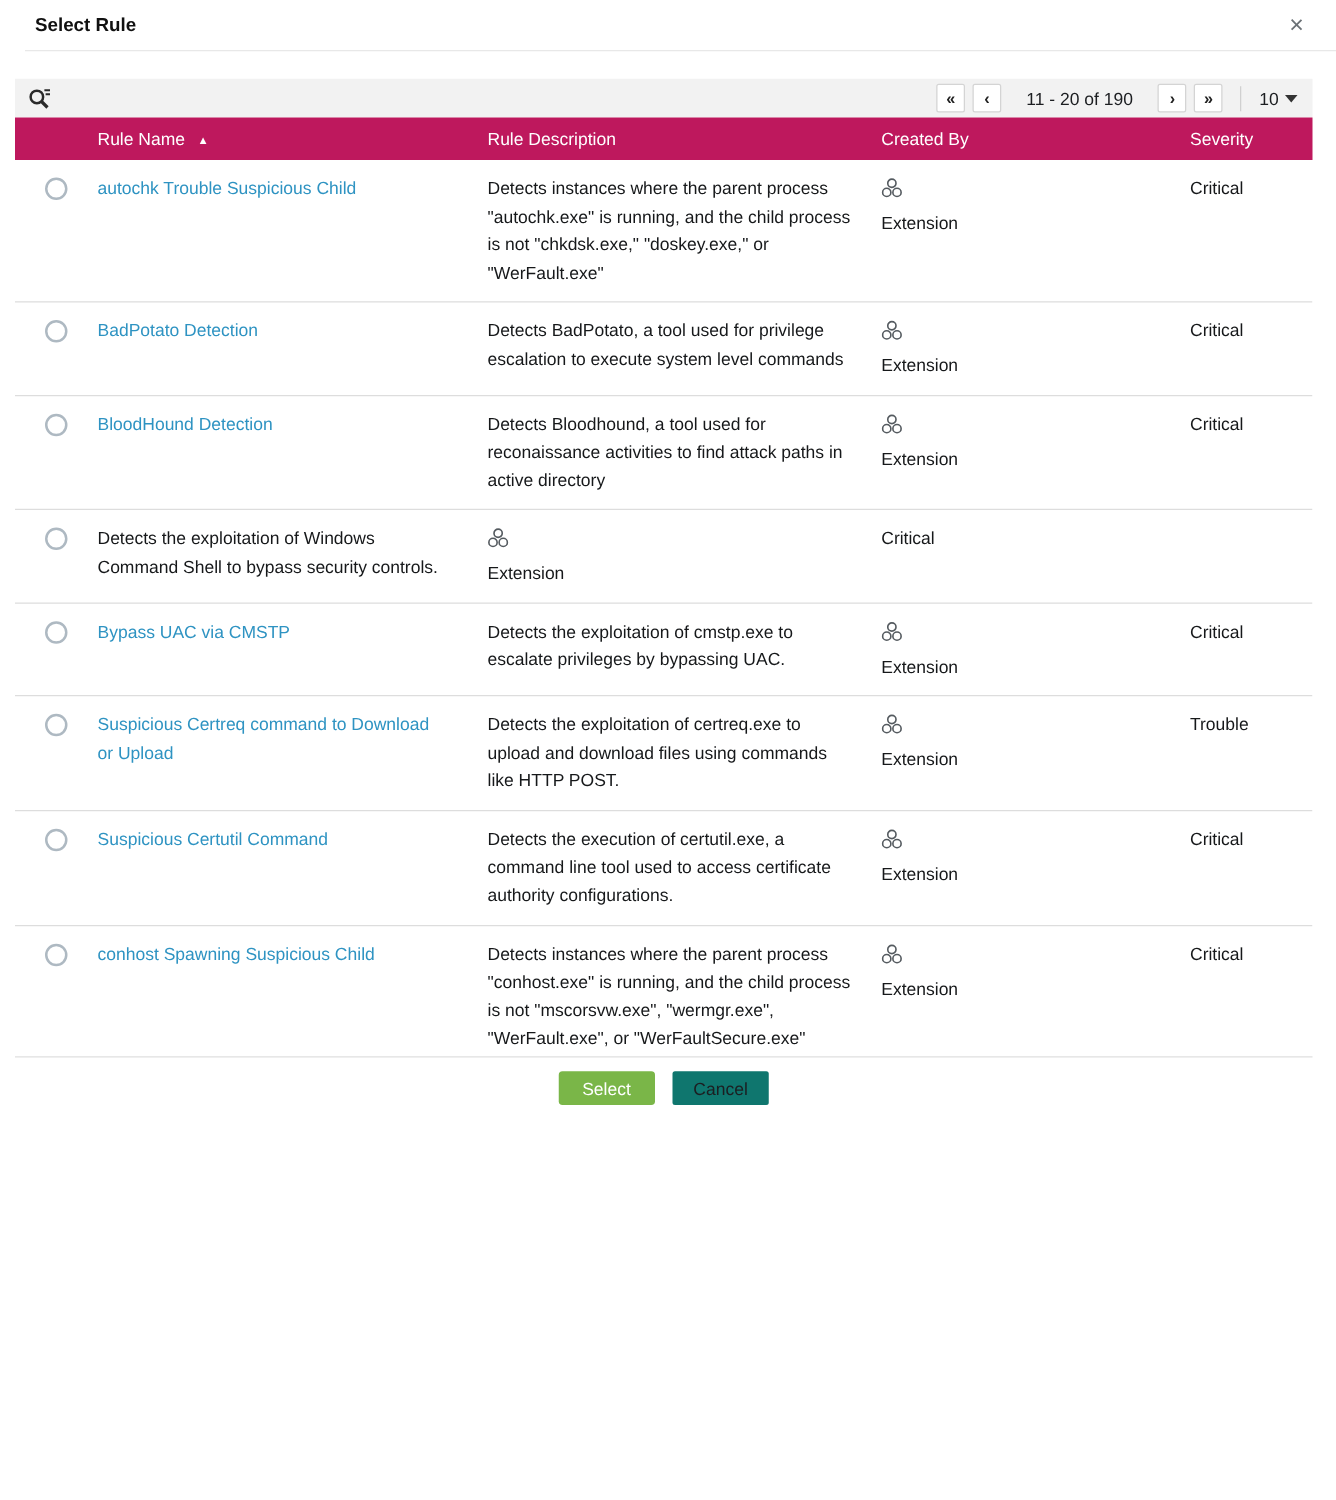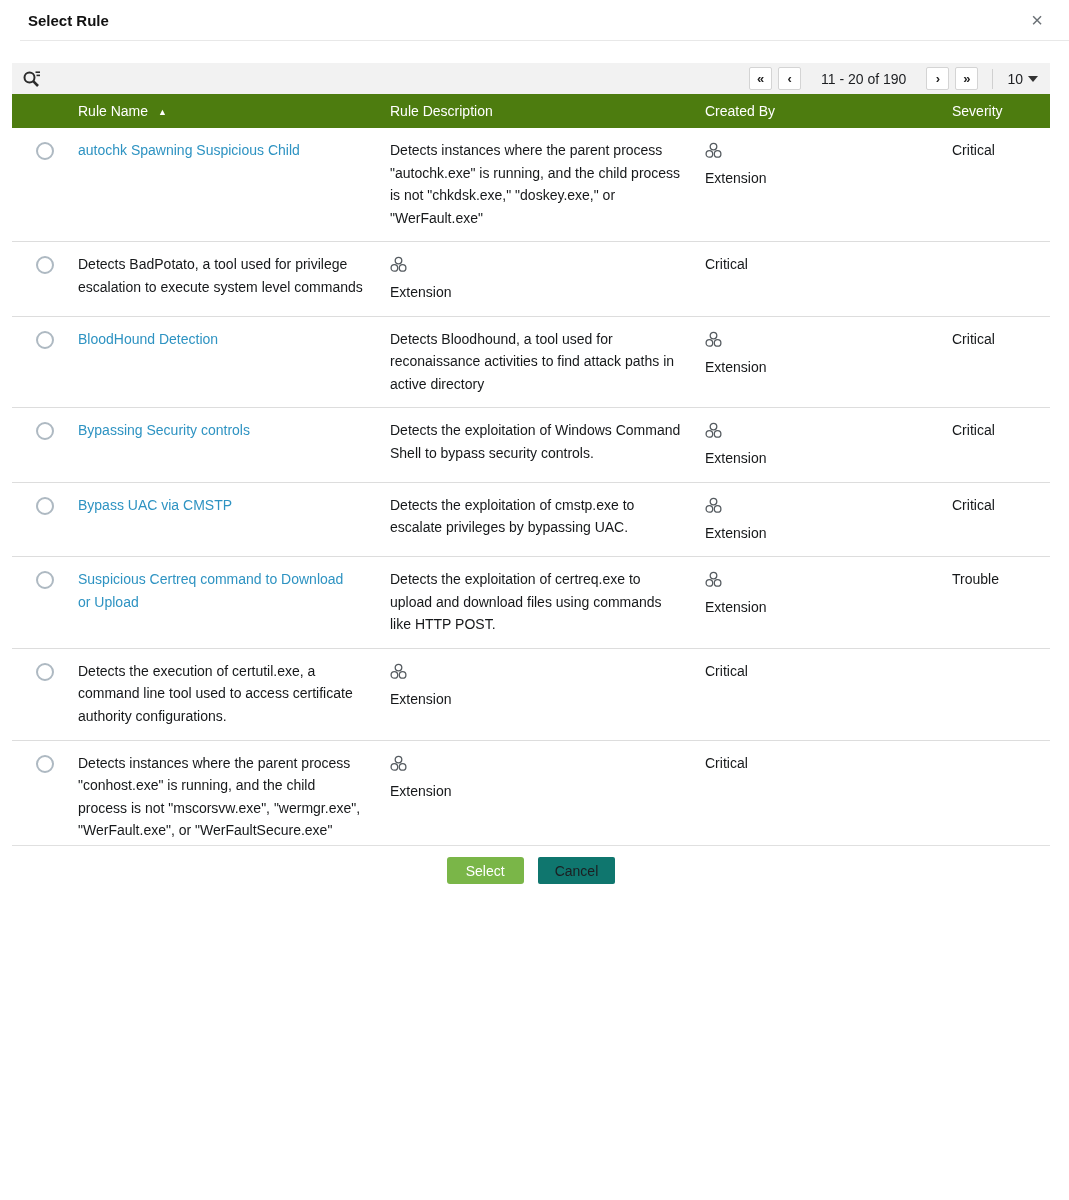--- a/index.html
+++ b/index.html
@@ -50,21 +50,21 @@
   .pg-size .caret {
     width:0; height:0; border-left:5px solid transparent;
     border-right:5px solid transparent; border-top:6px solid #333;
   }
   
   .grid-row {
     display:grid;
     grid-template-columns:66px 312px 315px 247px 1fr;
   }
   .thead {
-    background:#4d7c0f; color:#ffffff;
+    background:#be185d; color:#ffffff;
     height:34px; align-items:center;
     font-size:14px;
   }
   .thead .th { padding-right:10px; }
   .sort-arrow { font-size:9px; margin-left:10px; vertical-align:1px; }
   .tbody-clip {
     height:718px; overflow:hidden;
     border-bottom:1px solid #e0e0e0;
   }
   .row {
@@ -148,37 +148,38 @@
     <div class="th">
       <span>Severity</span>
     </div>
   </div>
 
   <div class="tbody-clip" id="tbody">
   <div class="grid-row row">
     <div class="cell-radio">
       <span class="radio"></span>
     </div>
-    <div class="cell-name">autochk Spawning Suspicious Child</div>
+    <div class="cell-name">autochk Trouble Suspicious Child</div>
     <div class="cell-desc">Detects instances where the parent process "autochk.exe" is running, and the child process is not "chkdsk.exe," "doskey.exe," or "WerFault.exe"</div>
     <div class="cell-created">
       <svg width="17" height="17" viewBox="0 0 17 17">
         <circle cx="8.5" cy="4.6" r="3.3" fill="none" stroke="#555b60" stroke-width="1.3"></circle>
         <circle cx="4.4" cy="11.9" r="3.3" fill="none" stroke="#555b60" stroke-width="1.3"></circle>
         <circle cx="12.6" cy="11.9" r="3.3" fill="none" stroke="#555b60" stroke-width="1.3"></circle>
       </svg>
       <span>Extension</span>
     </div>
     <div class="cell-sev">Critical</div>
   </div>
 
   <div class="grid-row row">
     <div class="cell-radio">
       <span class="radio"></span>
     </div>
+    <div class="cell-name">BadPotato Detection</div>
     <div class="cell-desc">Detects BadPotato, a tool used for privilege escalation to execute system level commands</div>
     <div class="cell-created">
       <svg width="17" height="17" viewBox="0 0 17 17">
         <circle cx="8.5" cy="4.6" r="3.3" fill="none" stroke="#555b60" stroke-width="1.3"></circle>
         <circle cx="4.4" cy="11.9" r="3.3" fill="none" stroke="#555b60" stroke-width="1.3"></circle>
         <circle cx="12.6" cy="11.9" r="3.3" fill="none" stroke="#555b60" stroke-width="1.3"></circle>
       </svg>
       <span>Extension</span>
     </div>
     <div class="cell-sev">Critical</div>
@@ -198,21 +199,20 @@
       </svg>
       <span>Extension</span>
     </div>
     <div class="cell-sev">Critical</div>
   </div>
 
   <div class="grid-row row">
     <div class="cell-radio">
       <span class="radio"></span>
     </div>
-    <div class="cell-name">Bypassing Security controls</div>
     <div class="cell-desc">Detects the exploitation of Windows Command Shell to bypass security controls.</div>
     <div class="cell-created">
       <svg width="17" height="17" viewBox="0 0 17 17">
         <circle cx="8.5" cy="4.6" r="3.3" fill="none" stroke="#555b60" stroke-width="1.3"></circle>
         <circle cx="4.4" cy="11.9" r="3.3" fill="none" stroke="#555b60" stroke-width="1.3"></circle>
         <circle cx="12.6" cy="11.9" r="3.3" fill="none" stroke="#555b60" stroke-width="1.3"></circle>
       </svg>
       <span>Extension</span>
     </div>
     <div class="cell-sev">Critical</div>
@@ -249,36 +249,38 @@
       </svg>
       <span>Extension</span>
     </div>
     <div class="cell-sev">Trouble</div>
   </div>
 
   <div class="grid-row row">
     <div class="cell-radio">
       <span class="radio"></span>
     </div>
+    <div class="cell-name">Suspicious Certutil Command</div>
     <div class="cell-desc">Detects the execution of certutil.exe, a command line tool used to access certificate authority configurations.</div>
     <div class="cell-created">
       <svg width="17" height="17" viewBox="0 0 17 17">
         <circle cx="8.5" cy="4.6" r="3.3" fill="none" stroke="#555b60" stroke-width="1.3"></circle>
         <circle cx="4.4" cy="11.9" r="3.3" fill="none" stroke="#555b60" stroke-width="1.3"></circle>
         <circle cx="12.6" cy="11.9" r="3.3" fill="none" stroke="#555b60" stroke-width="1.3"></circle>
       </svg>
       <span>Extension</span>
     </div>
     <div class="cell-sev">Critical</div>
   </div>
 
   <div class="grid-row row">
     <div class="cell-radio">
       <span class="radio"></span>
     </div>
+    <div class="cell-name">conhost Spawning Suspicious Child</div>
     <div class="cell-desc">Detects instances where the parent process "conhost.exe" is running, and the child process is not "mscorsvw.exe", "wermgr.exe", "WerFault.exe", or "WerFaultSecure.exe"</div>
     <div class="cell-created">
       <svg width="17" height="17" viewBox="0 0 17 17">
         <circle cx="8.5" cy="4.6" r="3.3" fill="none" stroke="#555b60" stroke-width="1.3"></circle>
         <circle cx="4.4" cy="11.9" r="3.3" fill="none" stroke="#555b60" stroke-width="1.3"></circle>
         <circle cx="12.6" cy="11.9" r="3.3" fill="none" stroke="#555b60" stroke-width="1.3"></circle>
       </svg>
       <span>Extension</span>
     </div>
     <div class="cell-sev">Critical</div>

